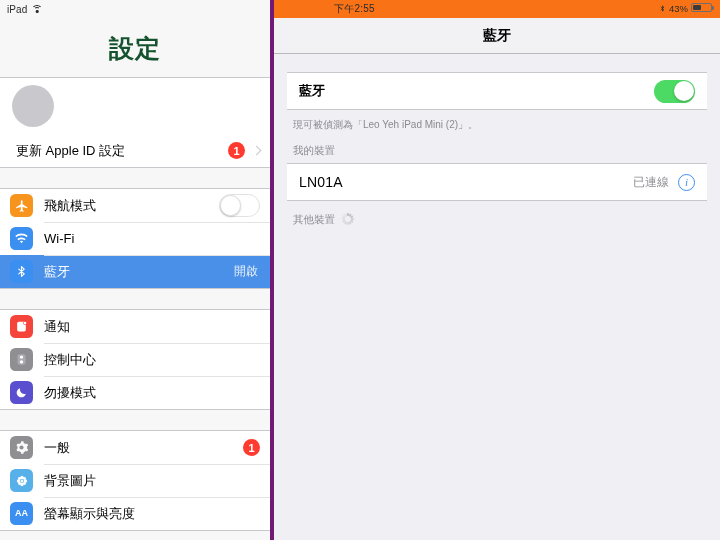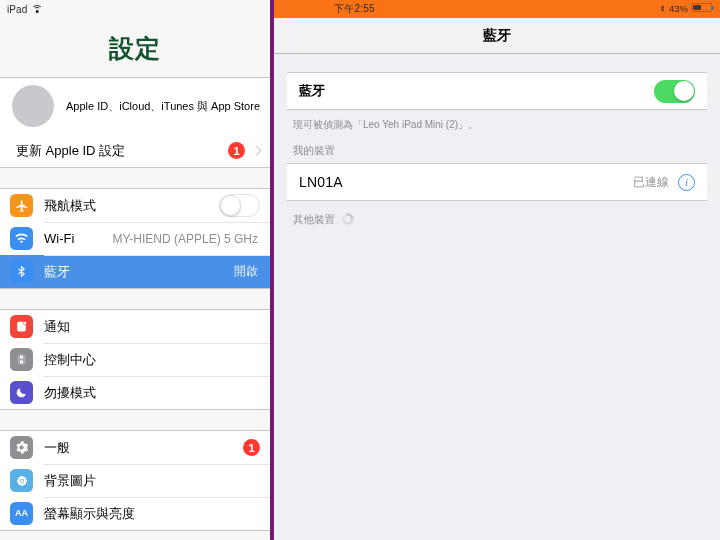--- a/index.html
+++ b/index.html
@@ -206,21 +206,20 @@
         </span>
     </div>
 
     <div class="settings-title">設定</div>
 
     <div class="sb-scroll">
 
       <div class="group">
         <div class="appleid-row">
           <div class="avatar"></div>
-          <div class="appleid-text">Apple ID、iCloud、iTunes 與 App Store</div>
         </div>
         <div class="row">
           <span class="row-label">更新 Apple ID 設定</span>
           <span class="badge">1</span>
           <span class="chevron"></span>
         </div>
       </div>
 
       <div class="group gap">
 
@@ -236,21 +235,20 @@
             </span>
         </div>
 
         <div class="row with-icon">
           <span class="app-icon" style="background:#3b8ff0;">
             <svg width="15" height="15" viewBox="0 0 24 24" fill="#fff">
                 <path d="M12 19.5l2.6-3.2c-1.4-1.2-3.8-1.2-5.2 0L12 19.5zM12 13c1.9 0 3.7.7 5 1.8l1.7-2.1A10.4 10.4 0 0012 10.3c-2.5 0-4.8.9-6.7 2.4l1.7 2.1c1.3-1.1 3.1-1.8 5-1.8zM12 6.8c3.1 0 6 1.1 8.2 3l1.7-2.1A15.6 15.6 0 0012 4 15.6 15.6 0 002.1 7.7l1.7 2.1c2.2-1.9 5.1-3 8.2-3z"></path>
               </svg>
           </span>
           <span class="row-label">Wi-Fi</span>
-          <span class="row-value">MY-HIEND (APPLE) 5 GHz</span>
         </div>
 
         <div class="row with-icon selected">
           <span class="app-icon" style="background:#3b8ff0;">
             <svg width="13" height="13" viewBox="0 0 24 24" fill="none" stroke="#fff" stroke-width="2.1" stroke-linejoin="round" stroke-linecap="round">
                 <path d="M7 7.5L17 16.5 12 21V3l5 4.5L7 16.5"></path>
               </svg>
           </span>
           <span class="row-label">藍牙</span>
           <span class="row-value">開啟</span>

